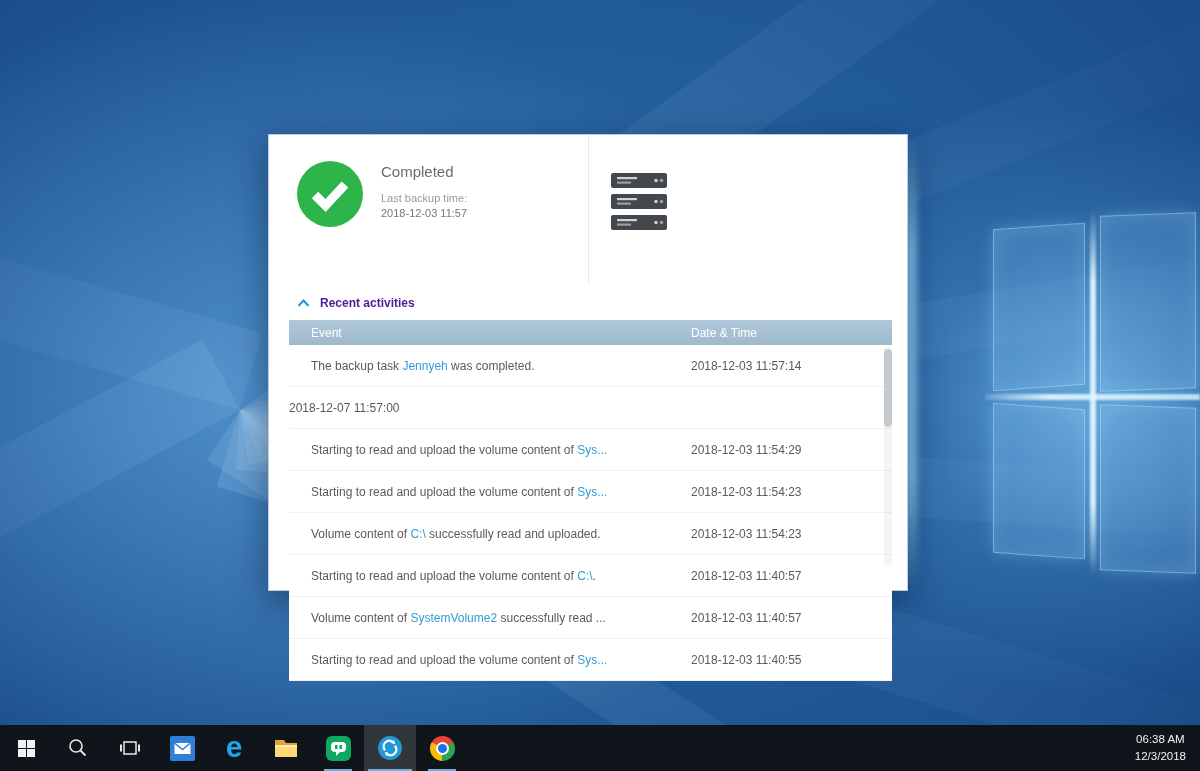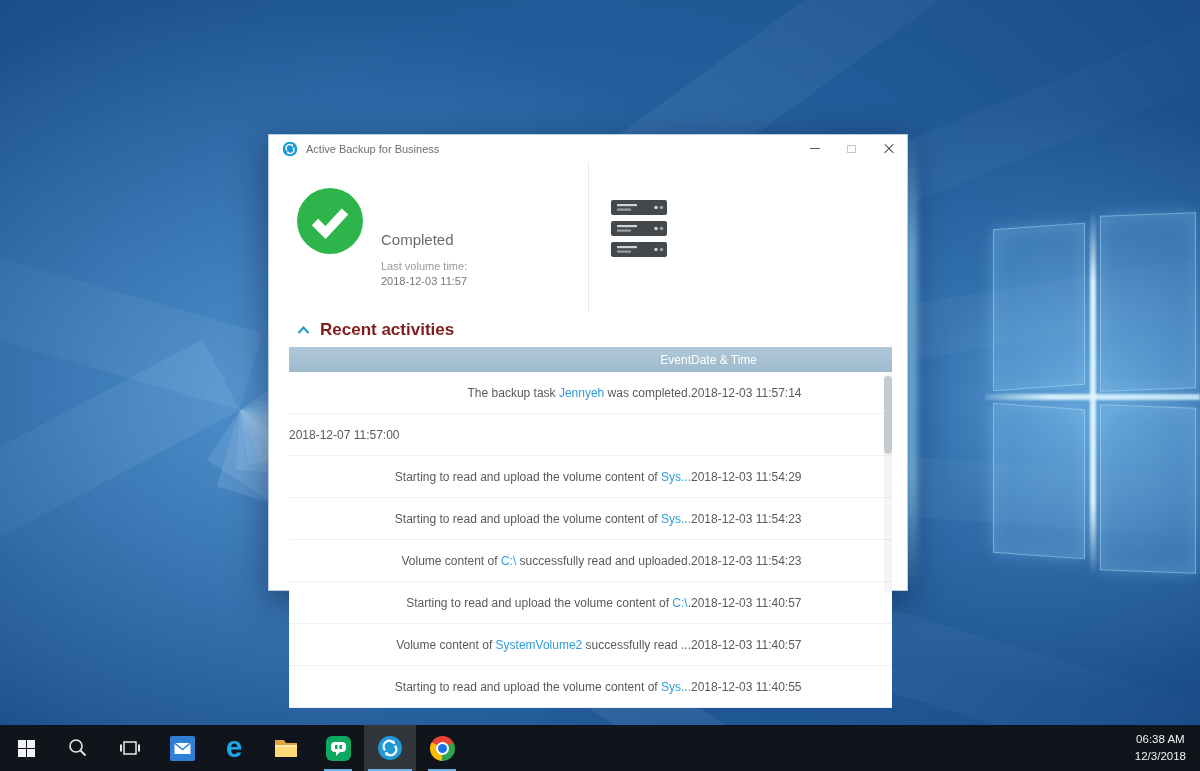--- a/index.html
+++ b/index.html
@@ -69,47 +69,47 @@
   .max-glyph{ width:9px; height:8px; border:1px solid #c7c7c7; }
   .close-glyph{ width:10px; height:10px; position:relative; }
   .close-glyph::before,.close-glyph::after{
     content:""; position:absolute; left:-1px; top:4px; width:12px; height:1.4px; background:#4a4a4a;
   }
   .close-glyph::before{ transform:rotate(45deg);} .close-glyph::after{ transform:rotate(-45deg);}
 
   .win-top{ height:150px; display:flex; }
   .wt-left{ width:320px; border-right:1px solid #eaeaea; display:flex; padding:26px 0 0 28px; }
   .check-wrap{ width:66px; height:66px; flex:0 0 auto; }
-  .wt-text{ margin-left:18px; padding-top:2px;margin-top:41px; }
+  .wt-text{ margin-left:18px; padding-top:2px; }
   .completed-heading{ font-size:15px; color:#6b6b6b; }
   .small-label{ font-size:11px; color:#9a9a9a; margin-top:12px; }
   .small-value{ font-size:11px; color:#787878; margin-top:3px; }
 
   .wt-right{ flex:1; display:flex; padding:22px 0 0 22px; }
   .server-glyph{ flex:0 0 auto; margin-top:16px; }
   .si-text{ margin-left:26px; }
   .server-heading{ font-size:15px; color:#1f97d4; }
   .si-text .small-label{ margin-top:9px; }
   .restore-btn{
     margin-top:11px; font-family:inherit; font-size:12px; color:#5a7a96;
     background:linear-gradient(#fdfdfd,#ececec); border:1px solid #c6c6c6; border-radius:2px;
     padding:4px 13px; cursor:pointer;
   }
 
   .recent-head{
     margin:7px 0 0 28px; height:22px; display:flex; align-items:center; gap:10px;
-    color:#7f1d1d; font-size:17px; font-weight:bold; cursor:pointer; width:180px;
+    color:#4c1d95; font-size:12px; font-weight:bold; cursor:pointer; width:180px;
   }
 
   .table{ margin:6px 15px 0 20px; position:relative; }
   .thead{
     display:flex; height:25px; align-items:center;
     background:linear-gradient(#b0c8d9,#9dbacd); color:#fff; font-size:12px;
   }
-  .col-event{ flex:0 0 402px; padding-left:10px; white-space:nowrap; overflow:hidden;text-align:right; }
+  .col-event{ flex:0 0 402px; padding-left:22px; white-space:nowrap; overflow:hidden; }
   .col-time{ flex:1; white-space:nowrap; }
   .tbody{ position:relative; }
   .trow{
     display:flex; height:42px; align-items:center;
     border-bottom:1px solid #eef2f5; font-size:12px; color:#5a5a5a; background:#fff;
   }
   .lnk{ color:#2f9cd8; cursor:pointer; }
   .scrollbar{ position:absolute; right:0; top:27px; width:8px; height:219px; background:rgba(0,0,0,.04); border-radius:4px; }
   .scroll-thumb{ position:absolute; left:0; top:2px; width:8px; height:78px; background:#c6cbd0; border-radius:4px; cursor:pointer; }
 
@@ -161,53 +161,32 @@
     <div class="pane p-tr"></div>
     <div class="pane p-bl"></div>
     <div class="pane p-br"></div>
     <div class="cross-v"></div>
     <div class="cross-h"></div>
   </div>
   <div class="edge-streak"></div>
 
   <div class="window">
 
-    <div class="titlebar">
-      <svg width="16" height="16" viewBox="0 0 24 24">
-        <circle cx="12" cy="12" r="11" fill="#1f9ad6"></circle>
-        <path d="M7 13.5 A5.3 5.3 0 0 1 15.5 7.2" fill="none" stroke="#fff" stroke-width="2.1" stroke-linecap="round"></path>
-        <path d="M17 10.5 A5.3 5.3 0 0 1 8.5 16.8" fill="none" stroke="#fff" stroke-width="2.1" stroke-linecap="round"></path>
-        <path d="M15.9 4.6 L16.1 8.3 L12.8 7.1 Z" fill="#fff"></path>
-        <path d="M8.1 19.4 L7.9 15.7 L11.2 16.9 Z" fill="#fff"></path>
-      </svg>
-      <span class="app-title">Active Backup for Business</span>
-      <div class="win-controls">
-        <div class="wc-btn">
-            <div class="min-glyph"></div>
-          </div>
-        <div class="wc-btn">
-            <div class="max-glyph"></div>
-          </div>
-        <div class="wc-btn">
-            <div class="close-glyph"></div>
-          </div>
-      </div>
-    </div>
 
     <div class="win-top">
       <div class="wt-left">
         <div class="check-wrap">
           <svg viewBox="0 0 66 66" width="66" height="66">
             <circle cx="33" cy="33" r="33" fill="#2db54b"></circle>
             <path d="M18 34 L28.5 44.5 L48 23.5" stroke="#ffffff" stroke-width="9" fill="none"></path>
           </svg>
         </div>
         <div class="wt-text">
           <div class="completed-heading">Completed</div>
-          <div class="small-label">Last volume time:</div>
+          <div class="small-label">Last backup time:</div>
           <div class="small-value">2018-12-03 11:57</div>
         </div>
       </div>
 
       <div class="wt-right">
         <div class="server-glyph">
           <svg width="56" height="58" viewBox="0 0 56 58">
             <g>
               <rect x="0" y="0" width="56" height="15" rx="2" fill="#43484d"></rect>
               <rect x="6" y="4" width="20" height="2.2" fill="#cfd3d6"></rect>

